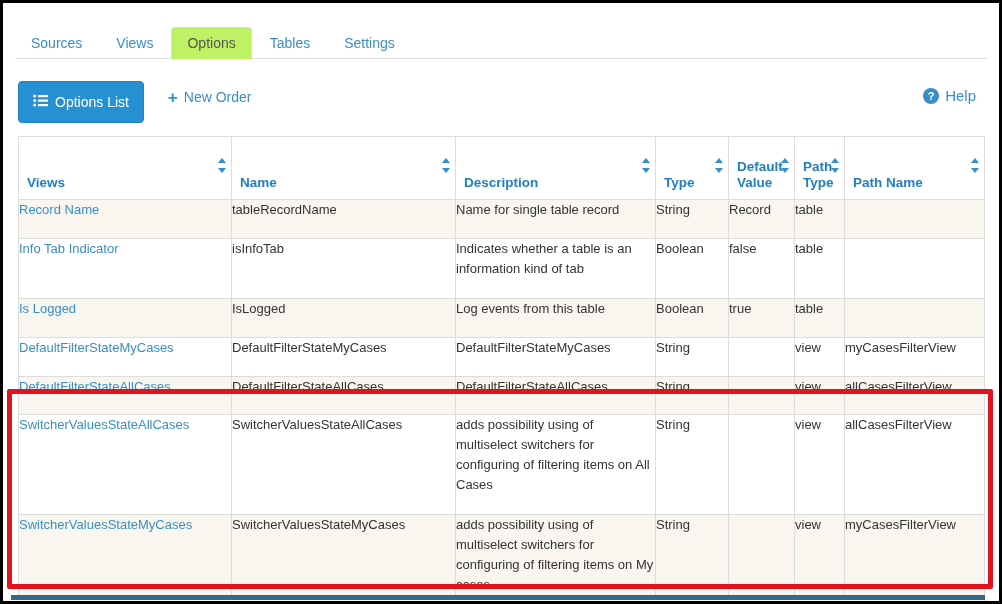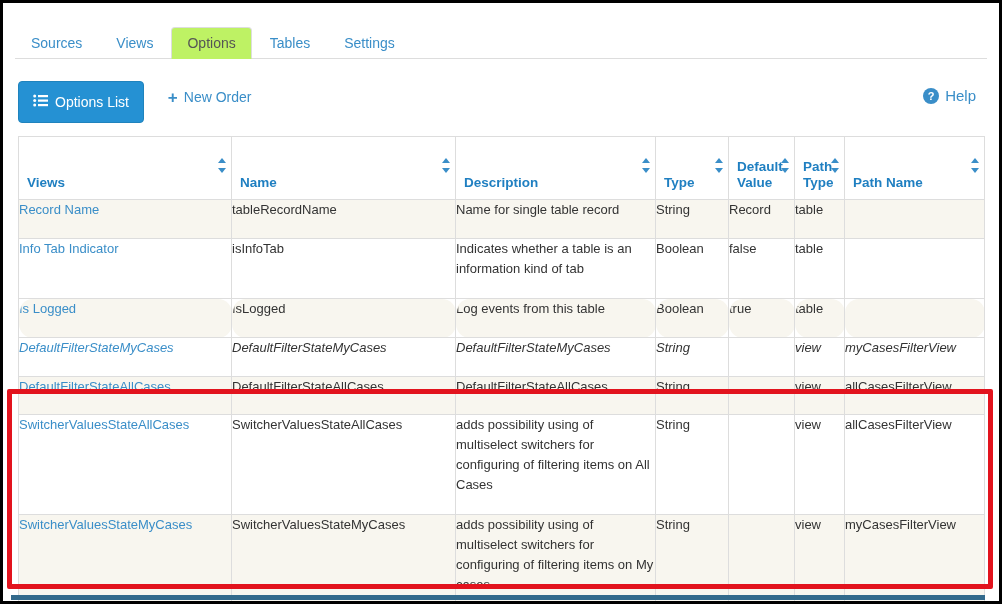--- a/index.html
+++ b/index.html
@@ -90,22 +90,22 @@
 
   table.options td {
     border: 1px solid var(--border-gray,#ddd);
     padding: 0; vertical-align: top; line-height: 20px;
     overflow: hidden;
   }
   tbody tr:nth-child(odd) td { background: var(--stripe-bg, #f8f6ef); }
   tbody tr.partial td { background: var(--stripe-bg, #f8f6ef); }
   tbody tr:nth-child(1) td { height: 39px; }
   tbody tr:nth-child(2) td { height: 60px; }
-  tbody tr:nth-child(3) td { height: 39px; border-radius: 14px; }
-  tbody tr:nth-child(4) td { height: 39px; font-style: italic; }
+  tbody tr:nth-child(3) td { height: 39px; }
+  tbody tr:nth-child(4) td { height: 39px; }
   tbody tr:nth-child(5) td { height: 38px; margin-left: 42px; }
   tbody tr:nth-child(6) td { height: 100px; }
   tbody tr:nth-child(7) td { height: 90px; }
   tbody tr:nth-child(8) td { height: 20px; }
   td a.cell-link { color: var(--link-blue, #3a8ec8); text-decoration: none; cursor: pointer; }
 
   
   .annotation-box {
     position: absolute; left: 4px; top: 386px;
     width: 986px; height: 200px;

